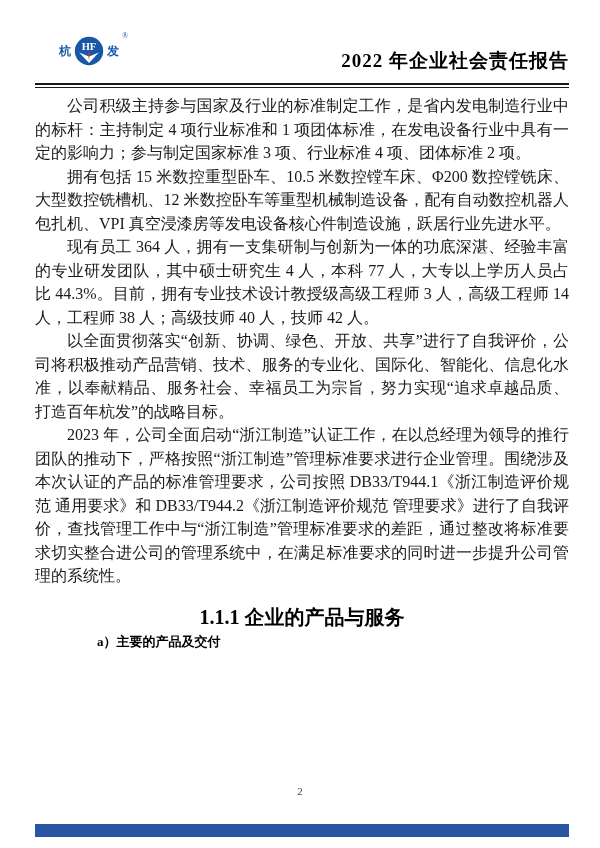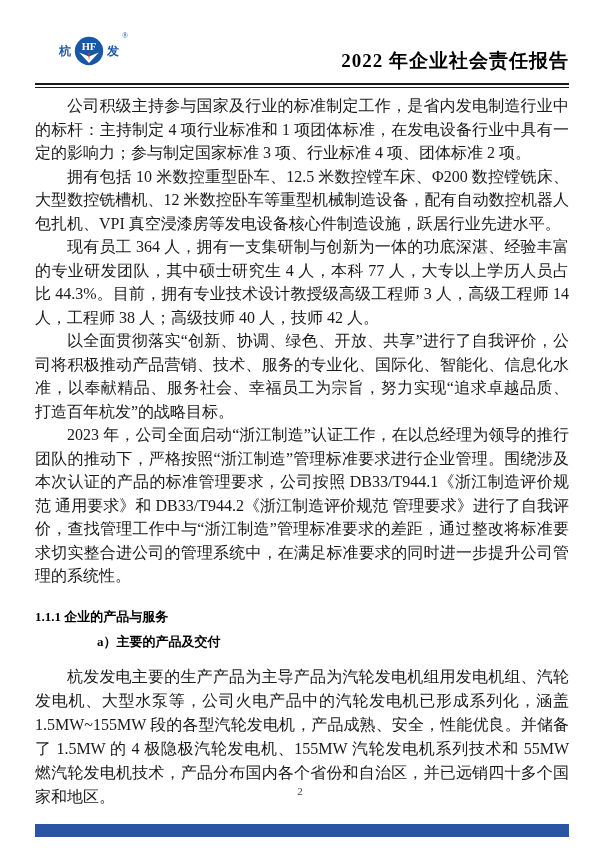--- a/index.html
+++ b/index.html
@@ -68,24 +68,25 @@
   .body p{
     margin:0;
     font-size:16px;
     line-height:23.5px;
     text-align:justify;
     text-indent:2em;
     color:#1a1a1a;
   }
   .section-heading{
     margin-top:18px;
-    font-size:13px;
+    font-size:20px;
     font-weight:bold;
     line-height:22px;
     color:#000;
+    text-align:center;
   }
   .sub-heading{
     margin-top:5px;
     padding-left:62px;
     font-size:13px;
     font-weight:bold;
     line-height:18px;
     color:#000;
   }
   .body p.section-para{
@@ -126,27 +127,26 @@
         </svg>
         <span class="logo-char">发</span>
         <span class="logo-reg">®</span>
       </div>
       <div class="header-title">2022 年企业社会责任报告</div>
       <div class="header-rule"></div>
     </div>
 
     <div class="body">
       <p>公司积级主持参与国家及行业的标准制定工作，是省内发电制造行业中的标杆：主持制定 4 项行业标准和 1 项团体标准，在发电设备行业中具有一定的影响力；参与制定国家标准 3 项、行业标准 4 项、团体标准 2 项。</p>
-      <p>拥有包括 10 米数控重型卧车、12.5 米数控镗车床、Φ200 数控镗铣床、大型数控铣槽机、12 米数控卧车等重型机械制造设备，配有自动数控机器人包扎机、VPI 真空浸漆房等发电设备核心件制造设施，跃居行业先进水平。</p>
+      <p>拥有包括 15 米数控重型卧车、10.5 米数控镗车床、Φ200 数控镗铣床、大型数控铣槽机、12 米数控卧车等重型机械制造设备，配有自动数控机器人包扎机、VPI 真空浸漆房等发电设备核心件制造设施，跃居行业先进水平。</p>
       <p>现有员工 364 人，拥有一支集研制与创新为一体的功底深湛、经验丰富的专业研发团队，其中硕士研究生 4 人，本科 77 人，大专以上学历人员占比 44.3%。目前，拥有专业技术设计教授级高级工程师 3 人，高级工程师 14 人，工程师 38 人；高级技师 40 人，技师 42 人。</p>
       <p>以全面贯彻落实“创新、协调、绿色、开放、共享”进行了自我评价，公司将积极推动产品营销、技术、服务的专业化、国际化、智能化、信息化水准，以奉献精品、服务社会、幸福员工为宗旨，努力实现“追求卓越品质、打造百年杭发”的战略目标。</p>
       <p>2023 年，公司全面启动“浙江制造”认证工作，在以总经理为领导的推行团队的推动下，严格按照“浙江制造”管理标准要求进行企业管理。围绕涉及本次认证的产品的标准管理要求，公司按照 DB33/T944.1《浙江制造评价规范 通用要求》和 DB33/T944.2《浙江制造评价规范 管理要求》进行了自我评价，查找管理工作中与“浙江制造”管理标准要求的差距，通过整改将标准要求切实整合进公司的管理系统中，在满足标准要求的同时进一步提升公司管理的系统性。</p>
 
       <div class="section-heading">1.1.1 企业的产品与服务</div>
       <div class="sub-heading">a）主要的产品及交付</div>
-      <p class="section-para">杭发发电主要的生产产品为主导产品为汽轮发电机组用发电机组、汽轮发电机、大型水泵等，公司火电产品中的汽轮发电机已形成系列化，涵盖 1.5MW~155MW 段的各型汽轮发电机，产品成熟、安全，性能优良。并储备了 1.5MW 的 4 极隐极汽轮发电机、155MW 汽轮发电机系列技术和 55MW 燃汽轮发电机技术，产品分布国内各个省份和自治区，并已远销四十多个国家和地区。</p>
     </div>
 
   </div>
 
   <div class="page-number">2</div>
   <div class="footer-bar" style="background: rgb(42, 85, 165);"></div>
 </div>
 
 </body></html>

